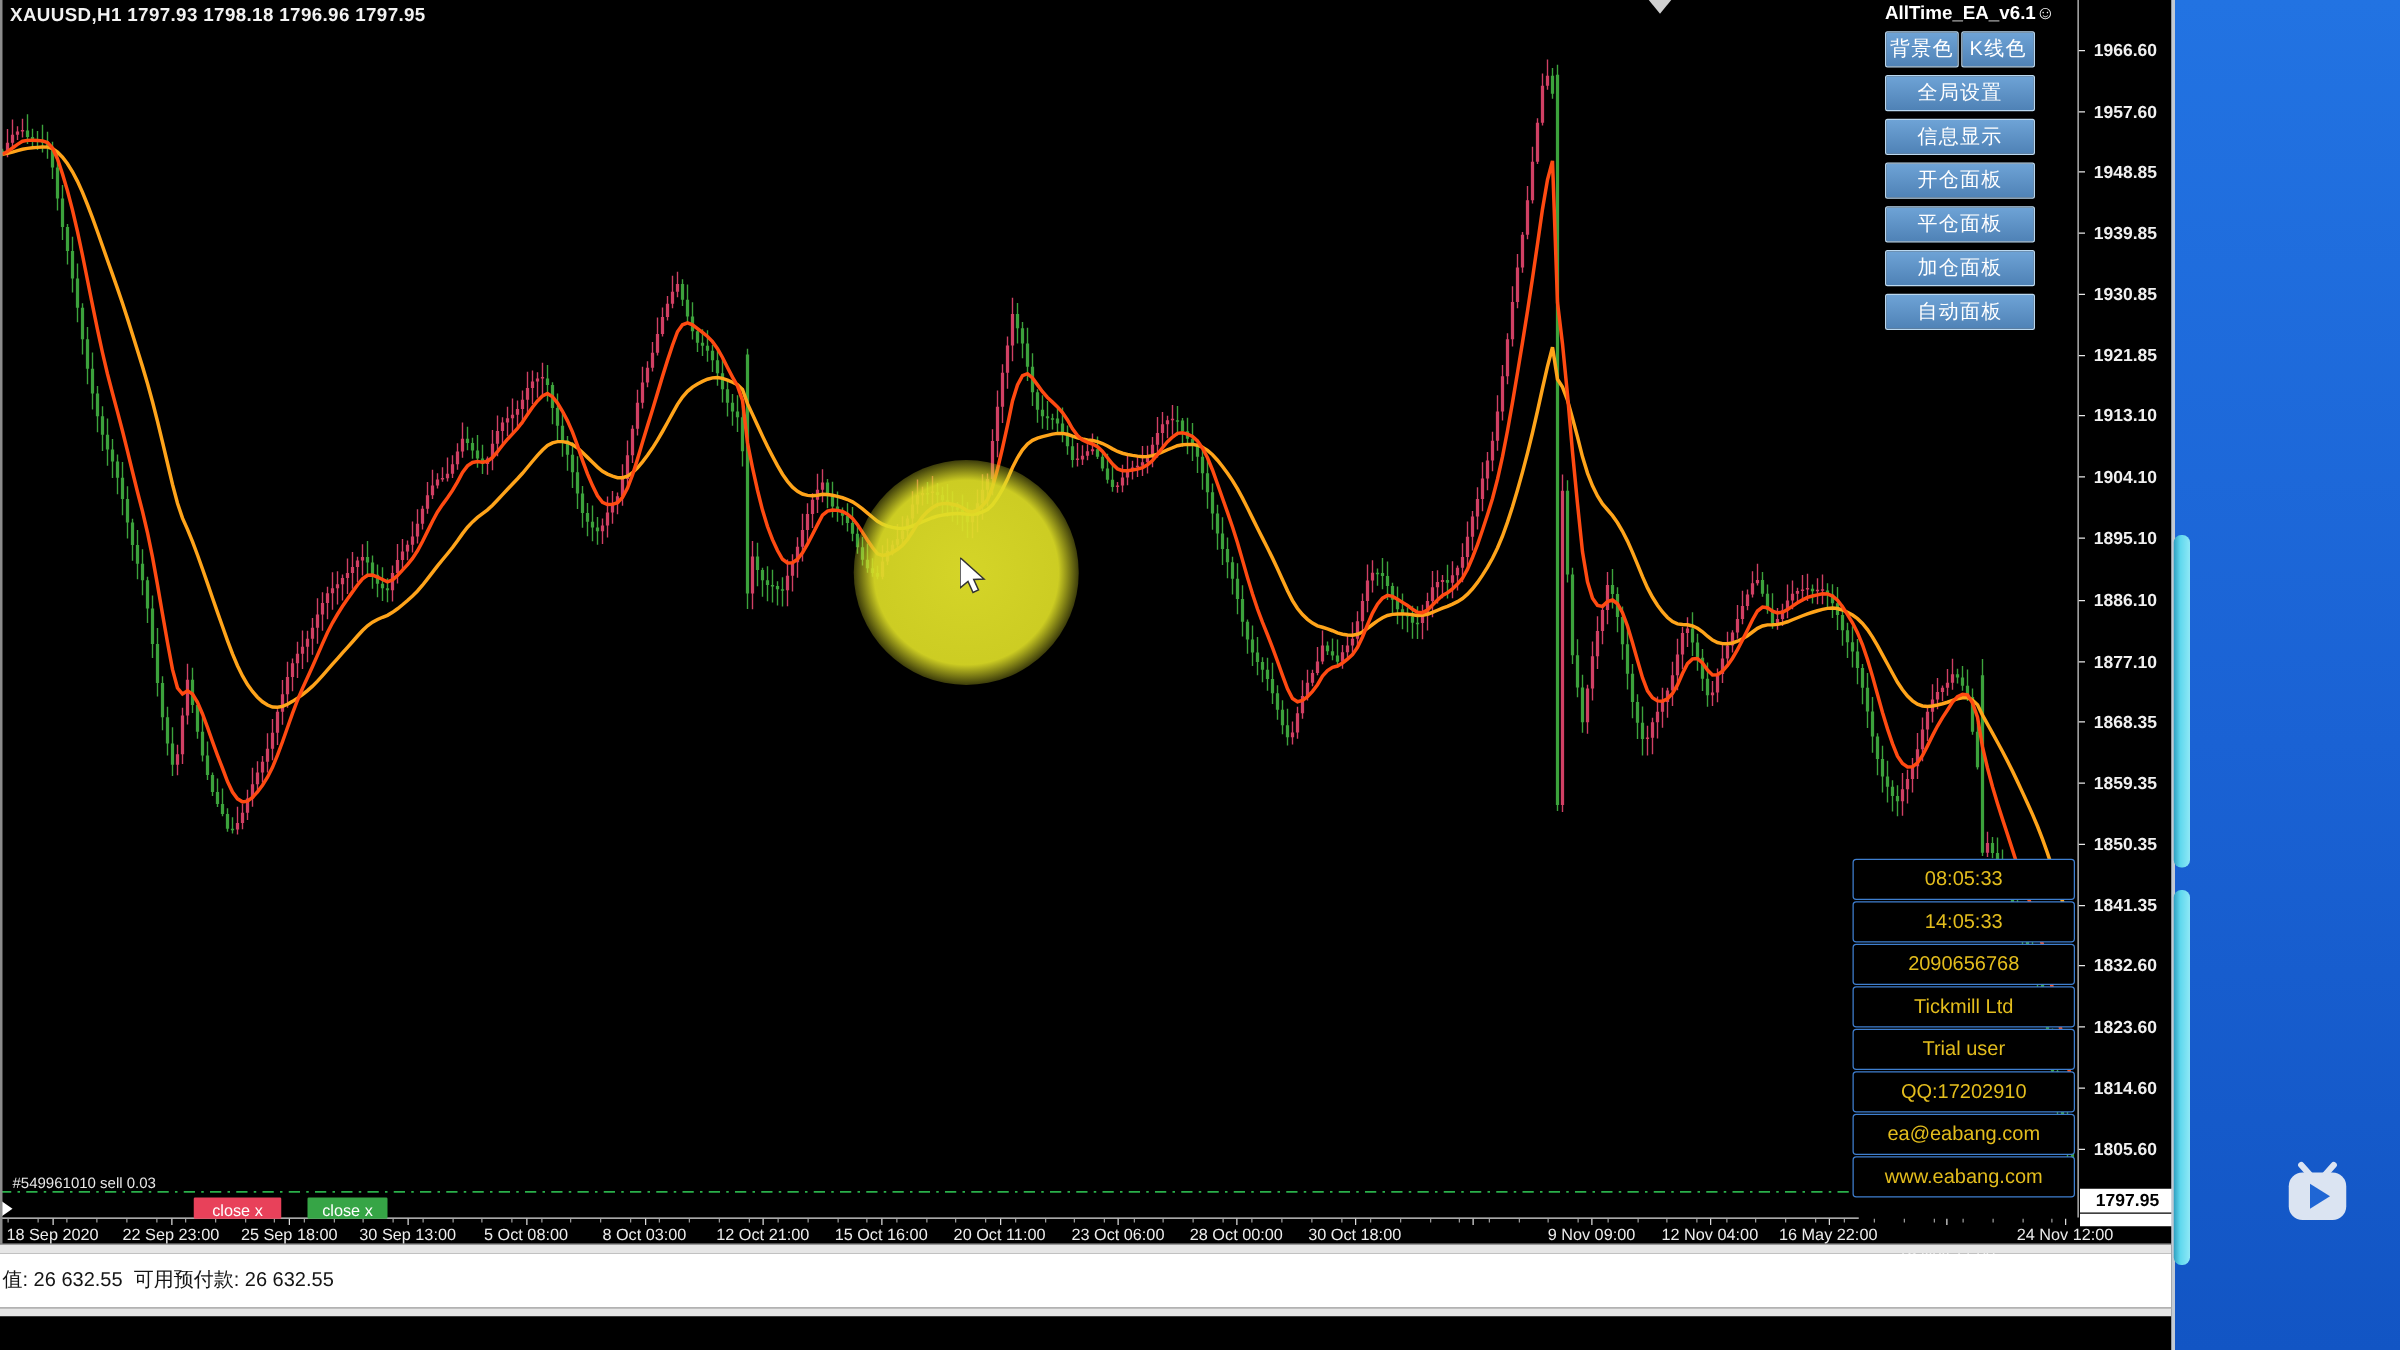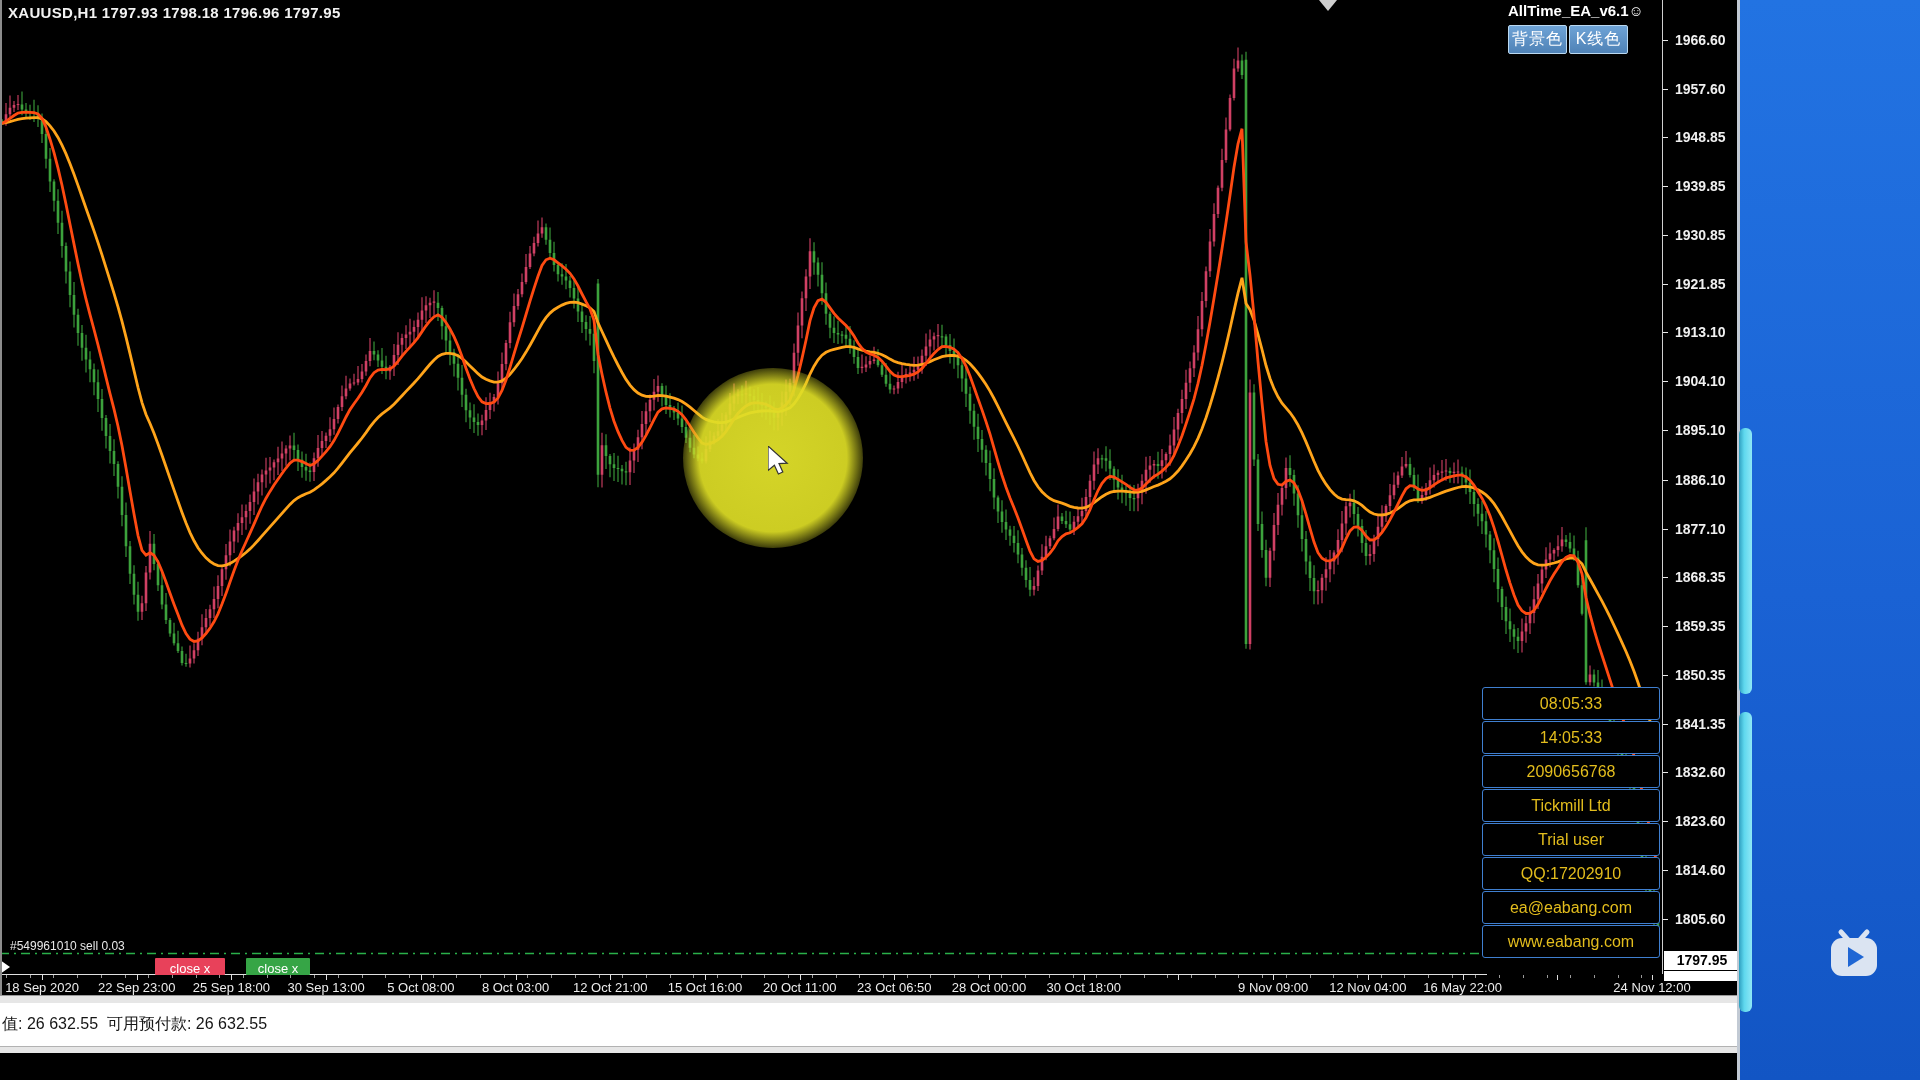--- a/index.html
+++ b/index.html
@@ -76,20 +76,40 @@
 
   <svg style="position:absolute;left:1318px;top:0;" width="20" height="12">
     <polygon points="1,0 19,0 10,11" fill="#cfcfcf"></polygon>
   </svg>
 
   <div id="ea-panel">
     <div class="ea-title">AllTime_EA_v6.1☺</div>
     <div class="ea-row" id="ea-row-top">
         <div class="ea-btn">背景色</div>
         <div class="ea-btn">K线色</div>
+      </div>
+    <div id="ea-col">
+        <div class="ea-row">
+          <div class="ea-btn">全局设置</div>
+        </div>
+        <div class="ea-row">
+          <div class="ea-btn">信息显示</div>
+        </div>
+        <div class="ea-row">
+          <div class="ea-btn">开仓面板</div>
+        </div>
+        <div class="ea-row">
+          <div class="ea-btn">平仓面板</div>
+        </div>
+        <div class="ea-row">
+          <div class="ea-btn">加仓面板</div>
+        </div>
+        <div class="ea-row">
+          <div class="ea-btn">自动面板</div>
+        </div>
       </div>
   </div>
 
   <div id="price-axis">
       <div class="ptick" style="top: 40px;"></div>
       <div class="plabel" style="top: 40px;">1966.60</div>
       <div class="ptick" style="top: 89.1481px;"></div>
       <div class="plabel" style="top: 89.1481px;">1957.60</div>
       <div class="ptick" style="top: 136.931px;"></div>
       <div class="plabel" style="top: 136.931px;">1948.85</div>
@@ -212,21 +232,21 @@
       <div class="tlabel" style="left: 420.824px;">5 Oct 08:00</div>
       <div class="ttick" style="left: 515.529px;"></div>
       <div class="tlabel" style="left: 515.529px;">8 Oct 03:00</div>
       <div class="ttick" style="left: 610.235px;"></div>
       <div class="tlabel" style="left: 610.235px;">12 Oct 21:00</div>
       <div class="ttick" style="left: 704.941px;"></div>
       <div class="tlabel" style="left: 704.941px;">15 Oct 16:00</div>
       <div class="ttick" style="left: 799.647px;"></div>
       <div class="tlabel" style="left: 799.647px;">20 Oct 11:00</div>
       <div class="ttick" style="left: 894.353px;"></div>
-      <div class="tlabel" style="left: 894.353px;">23 Oct 06:50</div>
+      <div class="tlabel" style="left: 894.353px;">23 Oct 06:00</div>
       <div class="ttick" style="left: 989.059px;"></div>
       <div class="tlabel" style="left: 989.059px;">28 Oct 00:00</div>
       <div class="ttick" style="left: 1083.76px;"></div>
       <div class="tlabel" style="left: 1083.76px;">30 Oct 18:00</div>
       <div class="ttick" style="left: 1178.47px;"></div>
       <div class="tlabel" style="left: 1178.47px; margin-top: 23px;">4 Nov 14:00</div>
       <div class="ttick" style="left: 1273.18px;"></div>
       <div class="tlabel" style="left: 1273.18px;">9 Nov 09:00</div>
       <div class="ttick" style="left: 1367.88px;"></div>
       <div class="tlabel" style="left: 1367.88px;">12 Nov 04:00</div>

